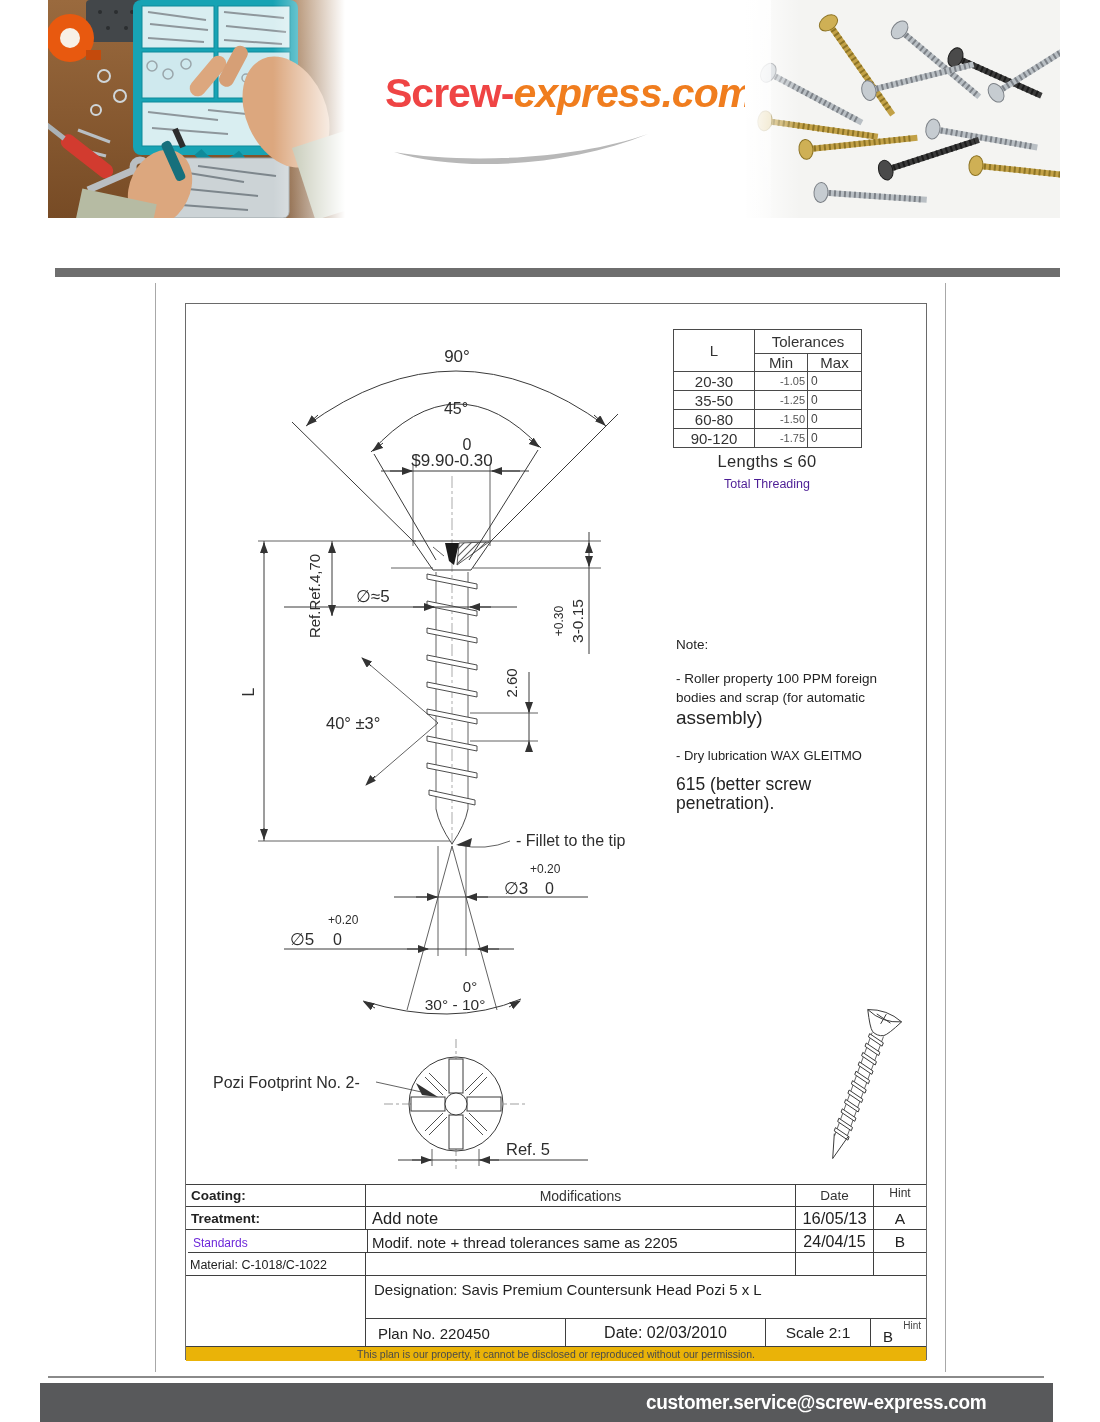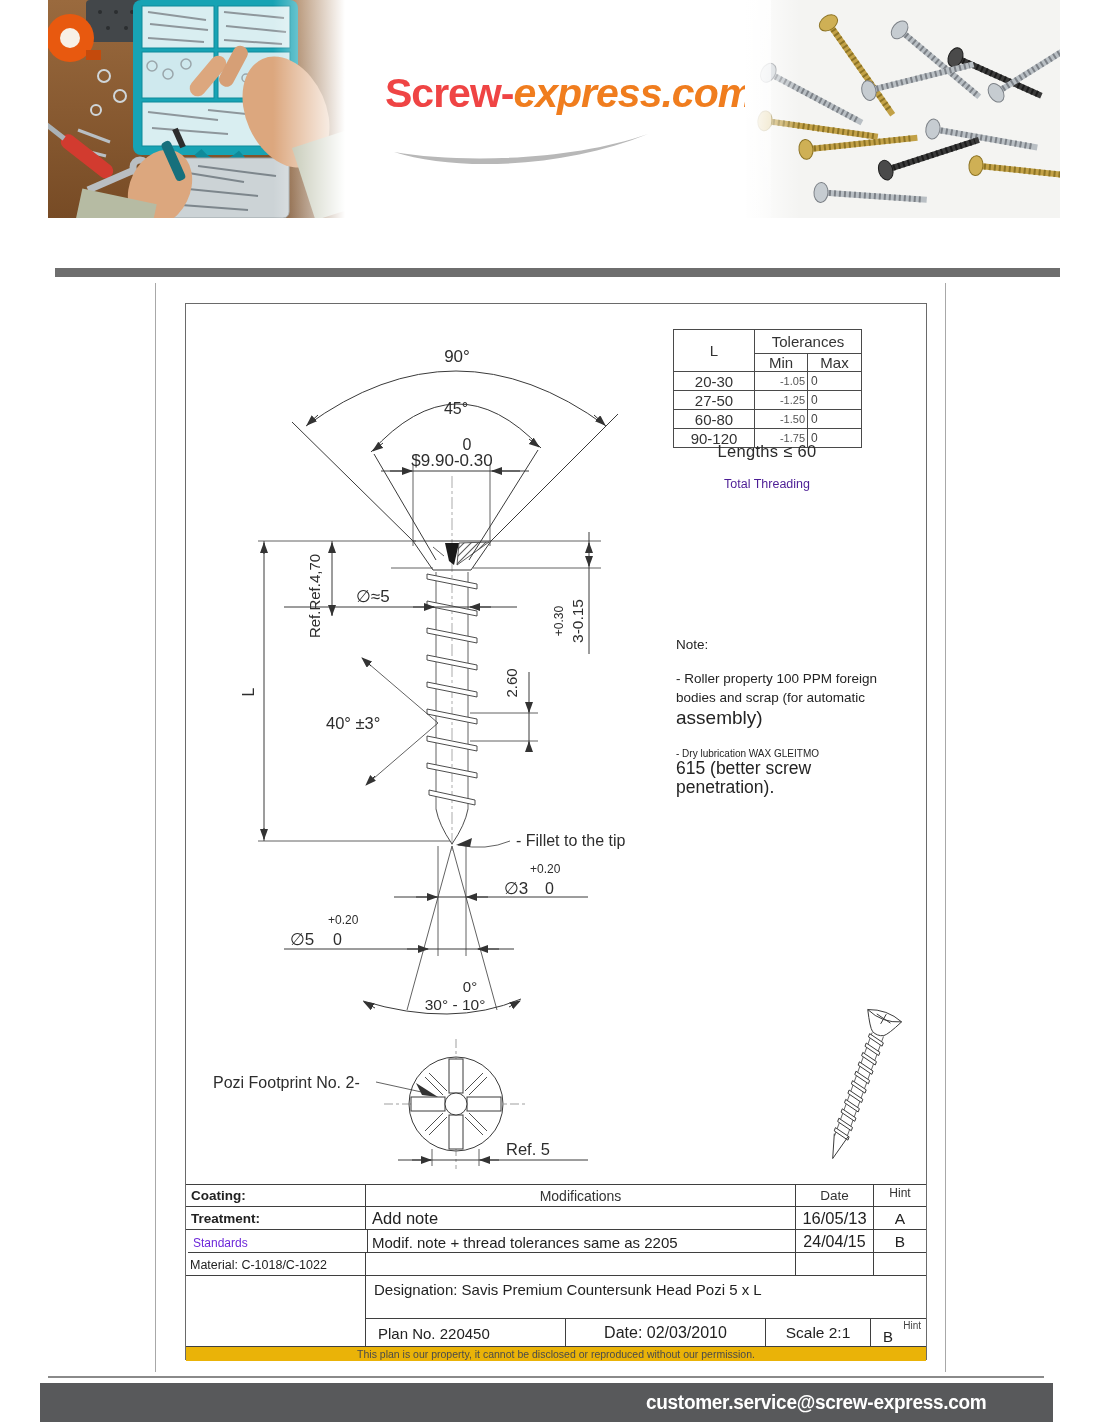--- a/index.html
+++ b/index.html
@@ -34,29 +34,29 @@
   .dt{fill:#2d2d2d;}
 
   
   .tol-table{position:absolute;left:487px;top:25px;border-collapse:collapse;table-layout:fixed;}
   .tol-table td{border:1px solid #4a4a4a;text-align:center;font-size:15px;color:#333;padding:0;}
   .tol-table .tl{width:80px;} .tol-table .cmin{width:52px;} .tol-table .cmax{width:53px;}
   .tol-table .hd{height:23px;} .tol-table .hd2{height:17px;}
   .tol-table .dr{height:18px;}
   .tol-table .mn{font-size:11px;color:#555;text-align:right;padding-right:2px;}
   .tol-table .mx{font-size:12px;color:#444;text-align:left;padding-left:3px;}
-  .tol-cap1{left:487px;top:138px;width:188px;text-align:center;font-size:16.5px;color:#2b2b2b;letter-spacing:.3px;}
+  .tol-cap1{left:487px;top:148px;width:188px;text-align:center;font-size:16.5px;color:#2b2b2b;letter-spacing:.3px;}
   .tol-cap2{left:487px;top:173px;width:188px;text-align:center;font-size:12.5px;color:#4c1d95;}
 
   
   .note{left:490px;top:332px;width:252px;color:#242424;}
   .note .t{font-size:13.5px;margin:1px 0 17px;}
   .note .p1{font-size:13.5px;line-height:19px;margin:0;}
   .note .big1{font-size:19px;line-height:21px;margin:0;}
-  .note .p2{font-size:10px;margin:20px 0 0;}
+  .note .p2{font-size:13px;margin:20px 0 12px;}
   .note .big2{font-size:17.5px;line-height:19px;margin:0;}
 
   
   .info-table{position:absolute;left:0;top:880px;width:740px;height:176px;border-top:1px solid #3f3f3f;font-size:13px;}
   .c{position:absolute;box-sizing:border-box;border-right:1px solid #3f3f3f;border-bottom:1px solid #3f3f3f;overflow:hidden;white-space:nowrap;}
   .nr{border-right:none;}
   .cen{text-align:center;}
   .ct-coating{left:0;top:0;width:180px;height:22px;font-size:13.5px;font-weight:bold;padding:3px 0 0 5px;}
   .ct-mods{left:180px;top:0;width:430px;height:22px;font-size:14px;line-height:22px;color:#333;}
   .ct-dateh{left:610px;top:0;width:78px;height:22px;font-size:13.5px;line-height:22px;color:#333;}
@@ -497,21 +497,21 @@
       <tr>
         <td class="cmin hd2">Min</td>
         <td class="cmax hd2">Max</td>
       </tr>
       <tr>
         <td class="dr">20-30</td>
         <td class="dr mn">-1.05</td>
         <td class="dr mx">0</td>
       </tr>
       <tr>
-        <td class="dr">27-50</td>
+        <td class="dr">35-50</td>
         <td class="dr mn">-1.25</td>
         <td class="dr mx">0</td>
       </tr>
       <tr>
         <td class="dr">60-80</td>
         <td class="dr mn">-1.50</td>
         <td class="dr mx">0</td>
       </tr>
       <tr>
         <td class="dr">90-120</td>

